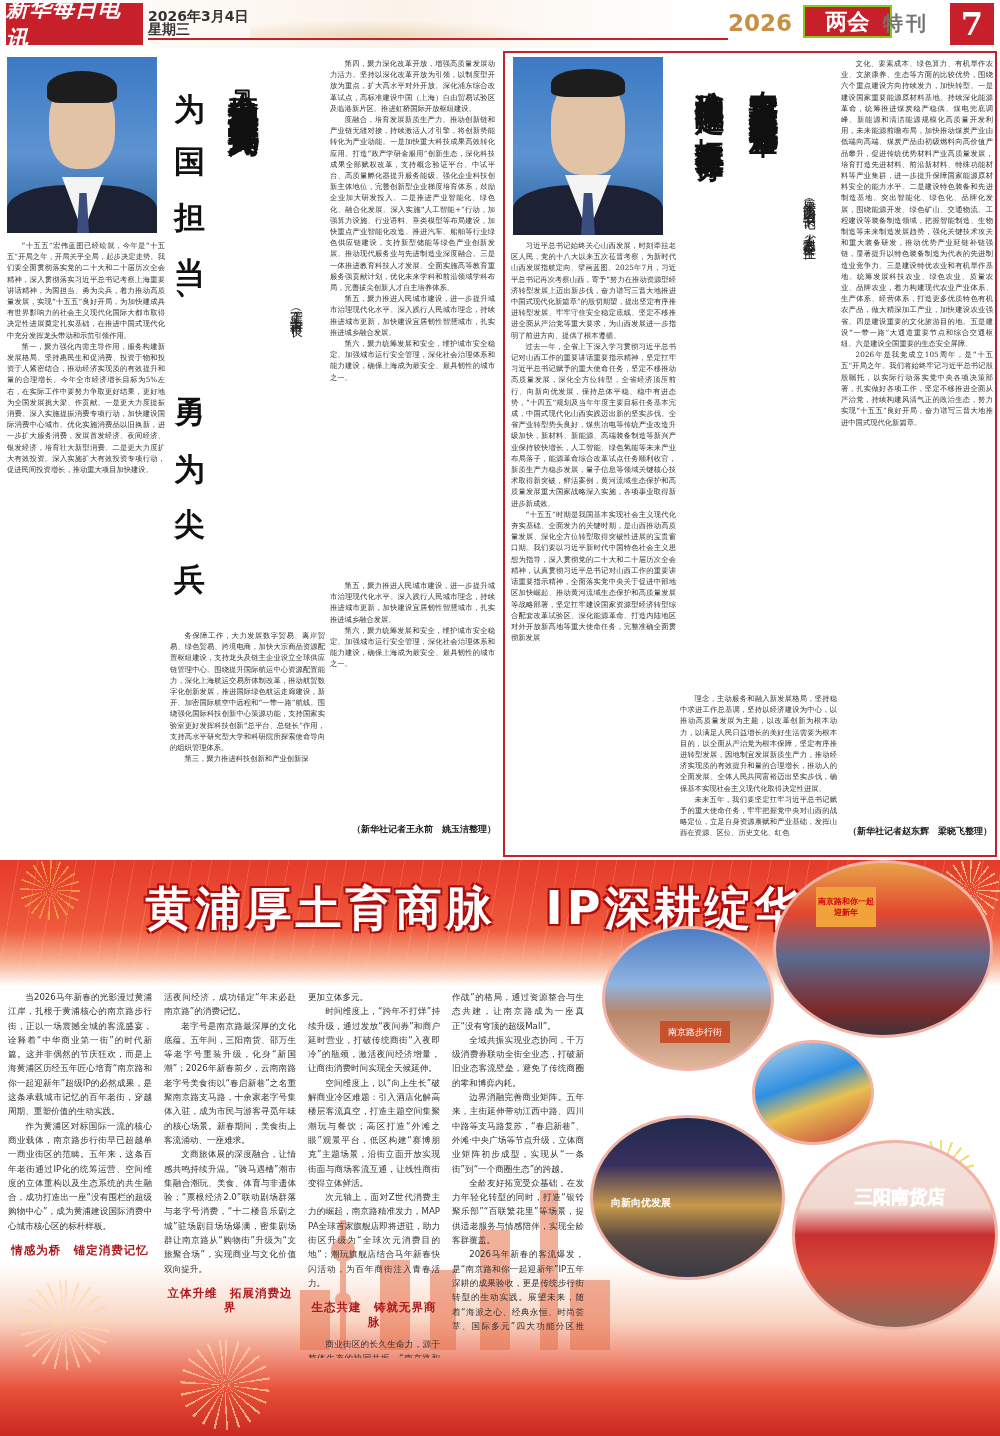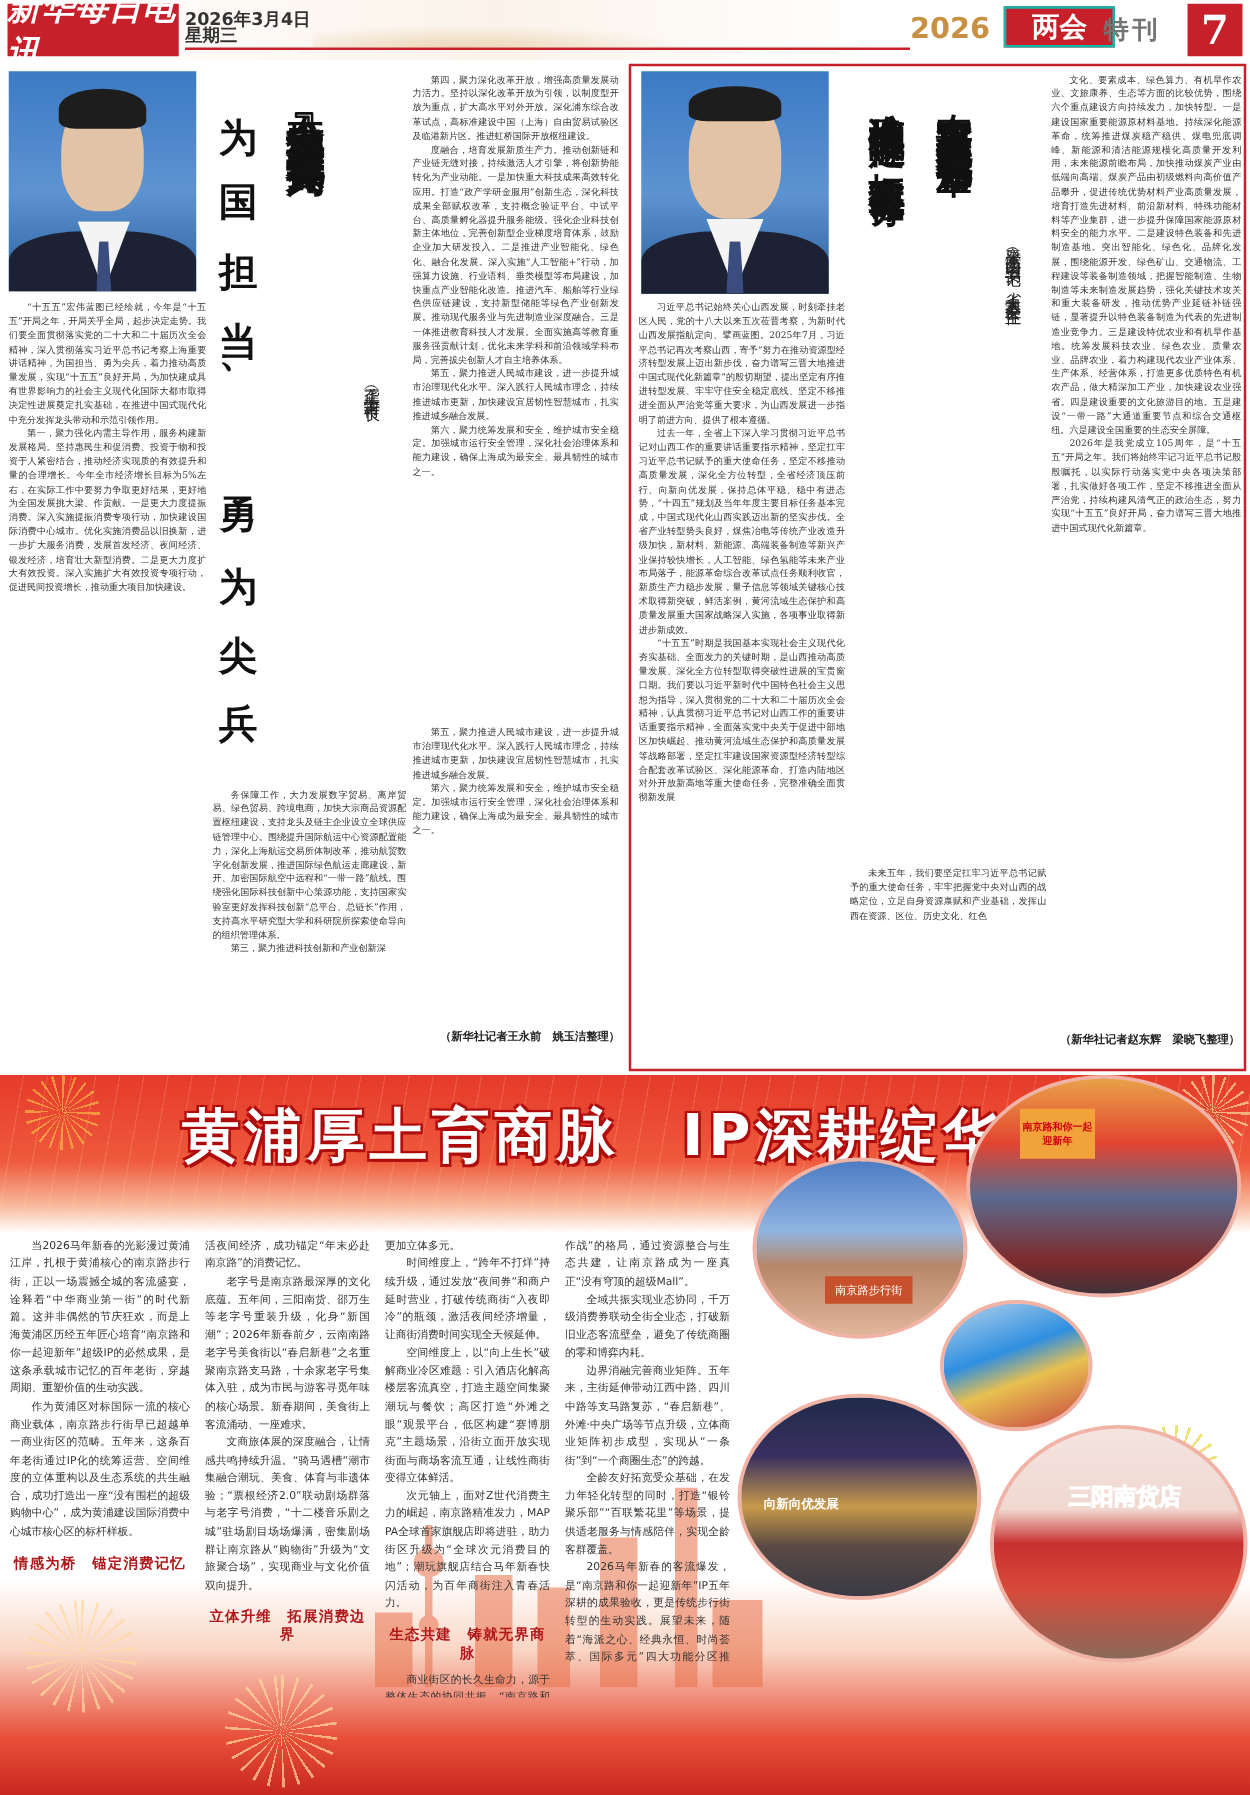--- a/index.html
+++ b/index.html
@@ -1,26 +1,26 @@
 <!DOCTYPE html>
 <html><head>
 <meta charset="utf-8">
 <style>
 *{box-sizing:border-box;margin:0;padding:0}
 html,body{width:1000px;height:1436px;overflow:hidden;background:#fff}
 body{font-family:"DejaVu Serif","Liberation Serif",serif;color:#222;position:relative}
 .abs{position:absolute}
 
 #masthead{left:0;top:0;width:1000px;height:48px;background:linear-gradient(90deg,#fff 0%,#fbf3ea 40%,#fff 70%);}
-#logo-box{left:6px;top:3px;width:137px;height:42px;background:#c8202a;color:#fff;font-family:"DejaVu Serif",serif;font-weight:bold;font-size:26px;display:flex;align-items:center;justify-content:center;letter-spacing:1px;font-style:italic}
+#logo-box{left:6px;top:3px;width:137px;height:42px;background:#c8202a;color:#fff;font-family:"DejaVu Serif",serif;font-weight:bold;font-size:22px;display:flex;align-items:center;justify-content:center;letter-spacing:1px;font-style:italic}
 #date{left:148px;top:10px;font-family:"DejaVu Sans",sans-serif;font-size:14px;color:#333;font-weight:bold;line-height:13px}
 #mast-line{left:148px;top:38px;width:580px;height:2px;background:#c8202a}
 #mountains{left:250px;top:20px;width:300px;height:18px;background:radial-gradient(ellipse at 40% 100%,#ecd6b8 0%,rgba(236,214,184,0) 70%)}
 #year{left:728px;top:10px;font-family:"DejaVu Sans",sans-serif;font-weight:bold;font-size:23px;color:#c79042}
-#lianghui{left:803px;top:5px;width:89px;height:33px;background:#c8202a;border:2px solid #14b8a6;color:#fff;font-weight:bold;font-size:22px;display:flex;align-items:center;justify-content:center}
+#lianghui{left:803px;top:5px;width:89px;height:33px;background:#c8202a;border:2px solid #84cc16;color:#fff;font-weight:bold;font-size:22px;display:flex;align-items:center;justify-content:center}
 #tekan{left:883px;top:10px;font-family:"DejaVu Sans",sans-serif;font-weight:bold;font-size:20px;color:#737373;letter-spacing:3px}
 #pagenum{left:950px;top:3px;width:44px;height:42px;background:#c8202a;color:#fff;font-weight:bold;font-size:32px;display:flex;align-items:center;justify-content:center;font-family:"DejaVu Serif",serif}
 
 .photo{background:linear-gradient(180deg,#3c7ac4 0%,#5d93d1 55%,#2a5e9c 100%);overflow:hidden}
 .head{position:absolute;border-radius:45% 45% 40% 40%;background:#e3c3a5}
 .hair{position:absolute;border-radius:50% 50% 20% 20%;background:#1d1d1d}
 .suit{position:absolute;background:#1c2233;border-radius:40% 40% 0 0}
 .shirt{position:absolute;background:#f4f4f4;clip-path:polygon(0 0,100% 0,50% 100%)}
 .tie{position:absolute;background:#3a4d7e}
 .vtitle{writing-mode:vertical-rl;font-weight:bold;color:#111;font-family:"DejaVu Serif",serif;letter-spacing:2px}
@@ -99,20 +99,21 @@
 <div class="abs vtitle" style="left:744px;top:68px;height:620px;font-size:29px;line-height:40px">奋力谱写三晋大地推进中国式现代化新篇章</div>
 <div class="abs vtitle" style="left:690px;top:68px;height:620px;font-size:29px;line-height:40px;letter-spacing:2px">准确把握战略定位　扛牢重大使命任务</div>
 <div class="abs vbyline" style="left:800px;top:188px;height:330px;font-size:13px">唐登杰（山西省委书记、省人大常委会主任）</div>
 
 <div class="abs body" style="left:511px;top:240px;width:165px;height:610px">
   <p>习近平总书记始终关心山西发展，时刻牵挂老区人民，党的十八大以来五次莅晋考察，为新时代山西发展指航定向、擘画蓝图。2025年7月，习近平总书记再次考察山西，寄予“努力在推动资源型经济转型发展上迈出新步伐，奋力谱写三晋大地推进中国式现代化新篇章”的殷切期望，提出坚定有序推进转型发展、牢牢守住安全稳定底线、坚定不移推进全面从严治党等重大要求，为山西发展进一步指明了前进方向、提供了根本遵循。</p>
   <p>过去一年，全省上下深入学习贯彻习近平总书记对山西工作的重要讲话重要指示精神，坚定扛牢习近平总书记赋予的重大使命任务，坚定不移推动高质量发展，深化全方位转型，全省经济顶压前行、向新向优发展，保持总体平稳、稳中有进态势，“十四五”规划及当年年度主要目标任务基本完成，中国式现代化山西实践迈出新的坚实步伐。全省产业转型势头良好，煤焦冶电等传统产业改造升级加快，新材料、新能源、高端装备制造等新兴产业保持较快增长，人工智能、绿色氢能等未来产业布局落子，能源革命综合改革试点任务顺利收官，新质生产力稳步发展，量子信息等领域关键核心技术取得新突破，鲜活案例，黄河流域生态保护和高质量发展重大国家战略深入实施，各项事业取得新进步新成效。</p>
   <p>“十五五”时期是我国基本实现社会主义现代化夯实基础、全面发力的关键时期，是山西推动高质量发展、深化全方位转型取得突破性进展的宝贵窗口期。我们要以习近平新时代中国特色社会主义思想为指导，深入贯彻党的二十大和二十届历次全会精神，认真贯彻习近平总书记对山西工作的重要讲话重要指示精神，全面落实党中央关于促进中部地区加快崛起、推动黄河流域生态保护和高质量发展等战略部署，坚定扛牢建设国家资源型经济转型综合配套改革试验区、深化能源革命、打造内陆地区对外开放新高地等重大使命任务，完整准确全面贯彻新发展</p>
 </div>
 <div class="abs body" style="left:680px;top:693px;width:157px;height:160px">
+  <p>理念，主动服务和融入新发展格局，坚持稳中求进工作总基调，坚持以经济建设为中心，以推动高质量发展为主题，以改革创新为根本动力，以满足人民日益增长的美好生活需要为根本目的，以全面从严治党为根本保障，坚定有序推进转型发展，因地制宜发展新质生产力，推动经济实现质的有效提升和量的合理增长，推动人的全面发展、全体人民共同富裕迈出坚实步伐，确保基本实现社会主义现代化取得决定性进展。</p>
   <p>未来五年，我们要坚定扛牢习近平总书记赋予的重大使命任务，牢牢把握党中央对山西的战略定位，立足自身资源禀赋和产业基础，发挥山西在资源、区位、历史文化、红色</p>
 </div>
 <div class="abs body" style="left:841px;top:58px;width:152px;height:724px">
   <p>文化、要素成本、绿色算力、有机旱作农业、文旅康养、生态等方面的比较优势，围绕六个重点建设方向持续发力，加快转型。一是建设国家重要能源原材料基地。持续深化能源革命，统筹推进煤炭稳产稳供、煤电兜底调峰、新能源和清洁能源规模化高质量开发利用，未来能源前瞻布局，加快推动煤炭产业由低端向高端、煤炭产品由初级燃料向高价值产品攀升，促进传统优势材料产业高质量发展，培育打造先进材料、前沿新材料、特殊功能材料等产业集群，进一步提升保障国家能源原材料安全的能力水平。二是建设特色装备和先进制造基地。突出智能化、绿色化、品牌化发展，围绕能源开发、绿色矿山、交通物流、工程建设等装备制造领域，把握智能制造、生物制造等未来制造发展趋势，强化关键技术攻关和重大装备研发，推动优势产业延链补链强链，显著提升以特色装备制造为代表的先进制造业竞争力。三是建设特优农业和有机旱作基地。统筹发展科技农业、绿色农业、质量农业、品牌农业，着力构建现代农业产业体系、生产体系、经营体系，打造更多优质特色有机农产品，做大精深加工产业，加快建设农业强省。四是建设重要的文化旅游目的地。五是建设“一带一路”大通道重要节点和综合交通枢纽。六是建设全国重要的生态安全屏障。</p>
   <p>2026年是我党成立105周年，是“十五五”开局之年。我们将始终牢记习近平总书记殷殷嘱托，以实际行动落实党中央各项决策部署，扎实做好各项工作，坚定不移推进全面从严治党，持续构建风清气正的政治生态，努力实现“十五五”良好开局，奋力谱写三晋大地推进中国式现代化新篇章。</p>
 </div>
 <div class="abs credit" style="left:800px;top:825px;width:192px">（新华社记者赵东辉　梁晓飞整理）</div>
 
 <div id="promo" class="abs">
   <div id="promo-rays" class="abs"></div>

